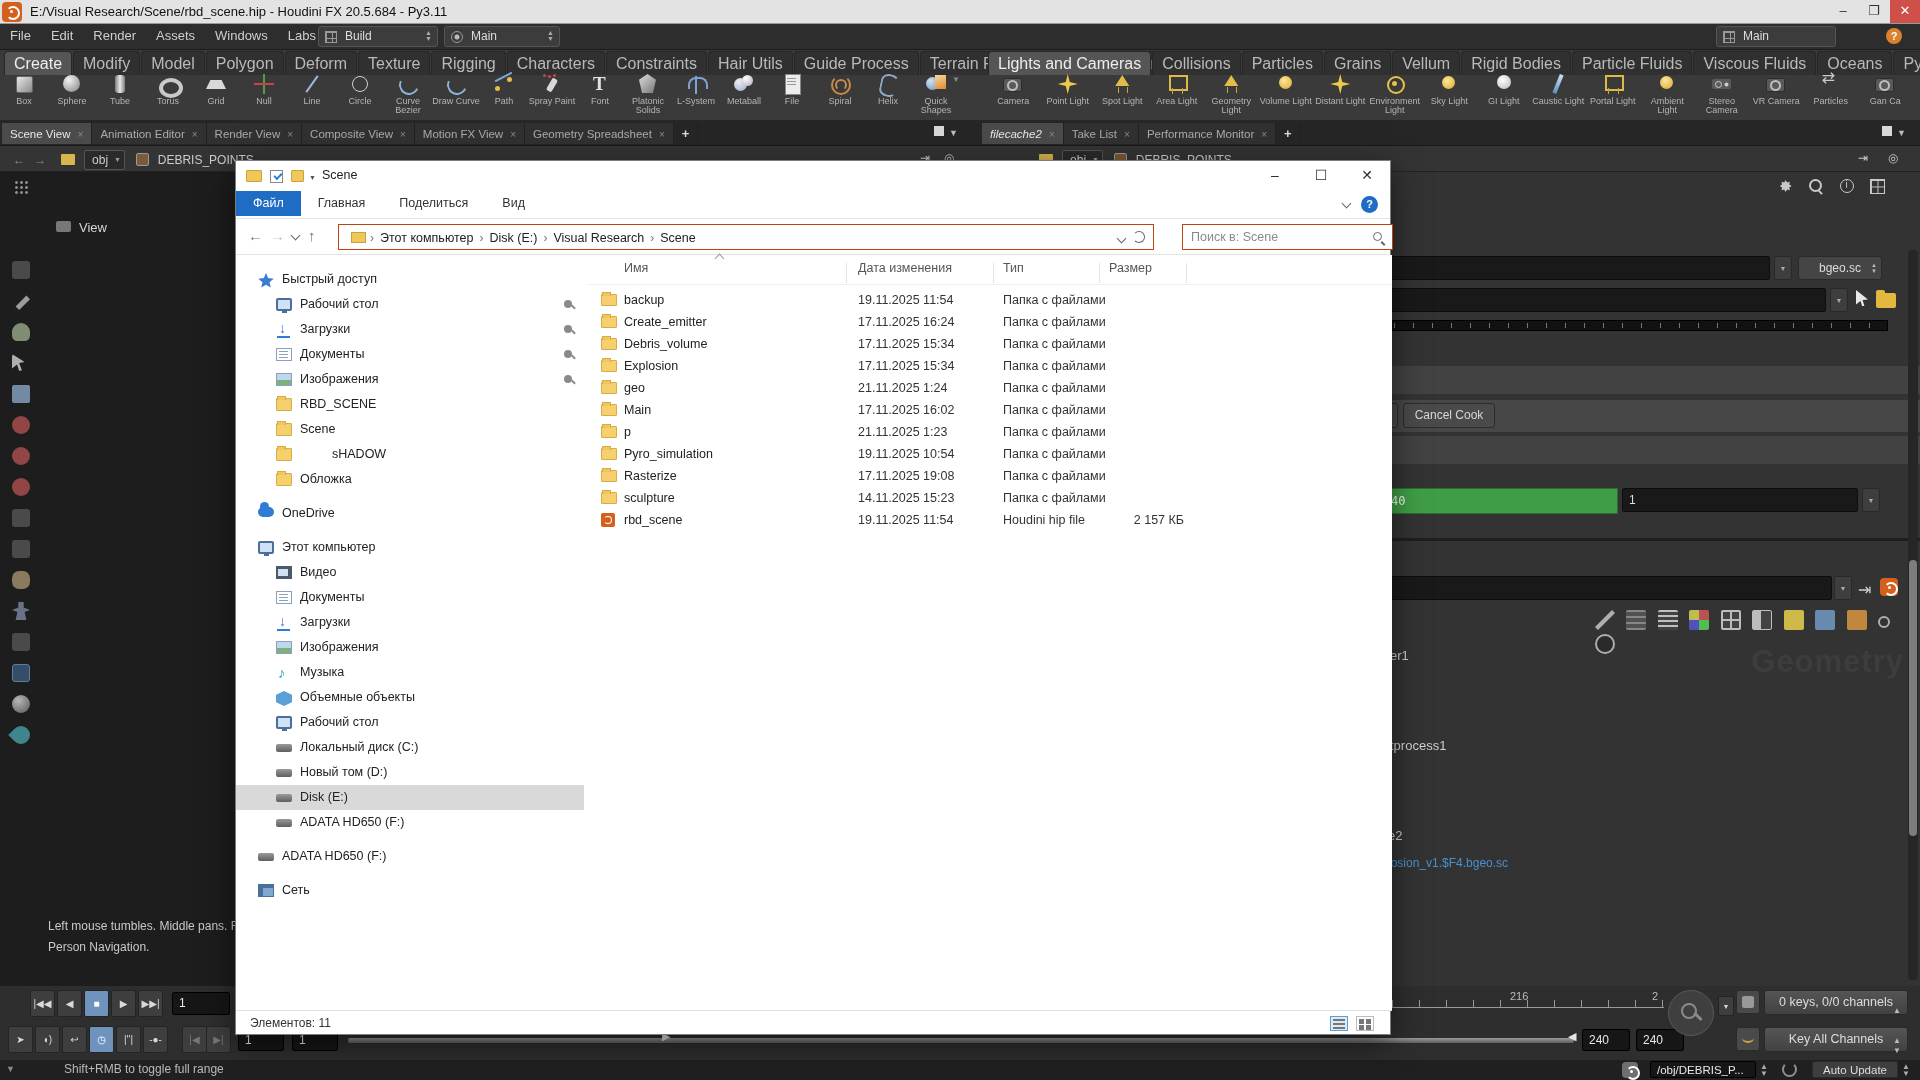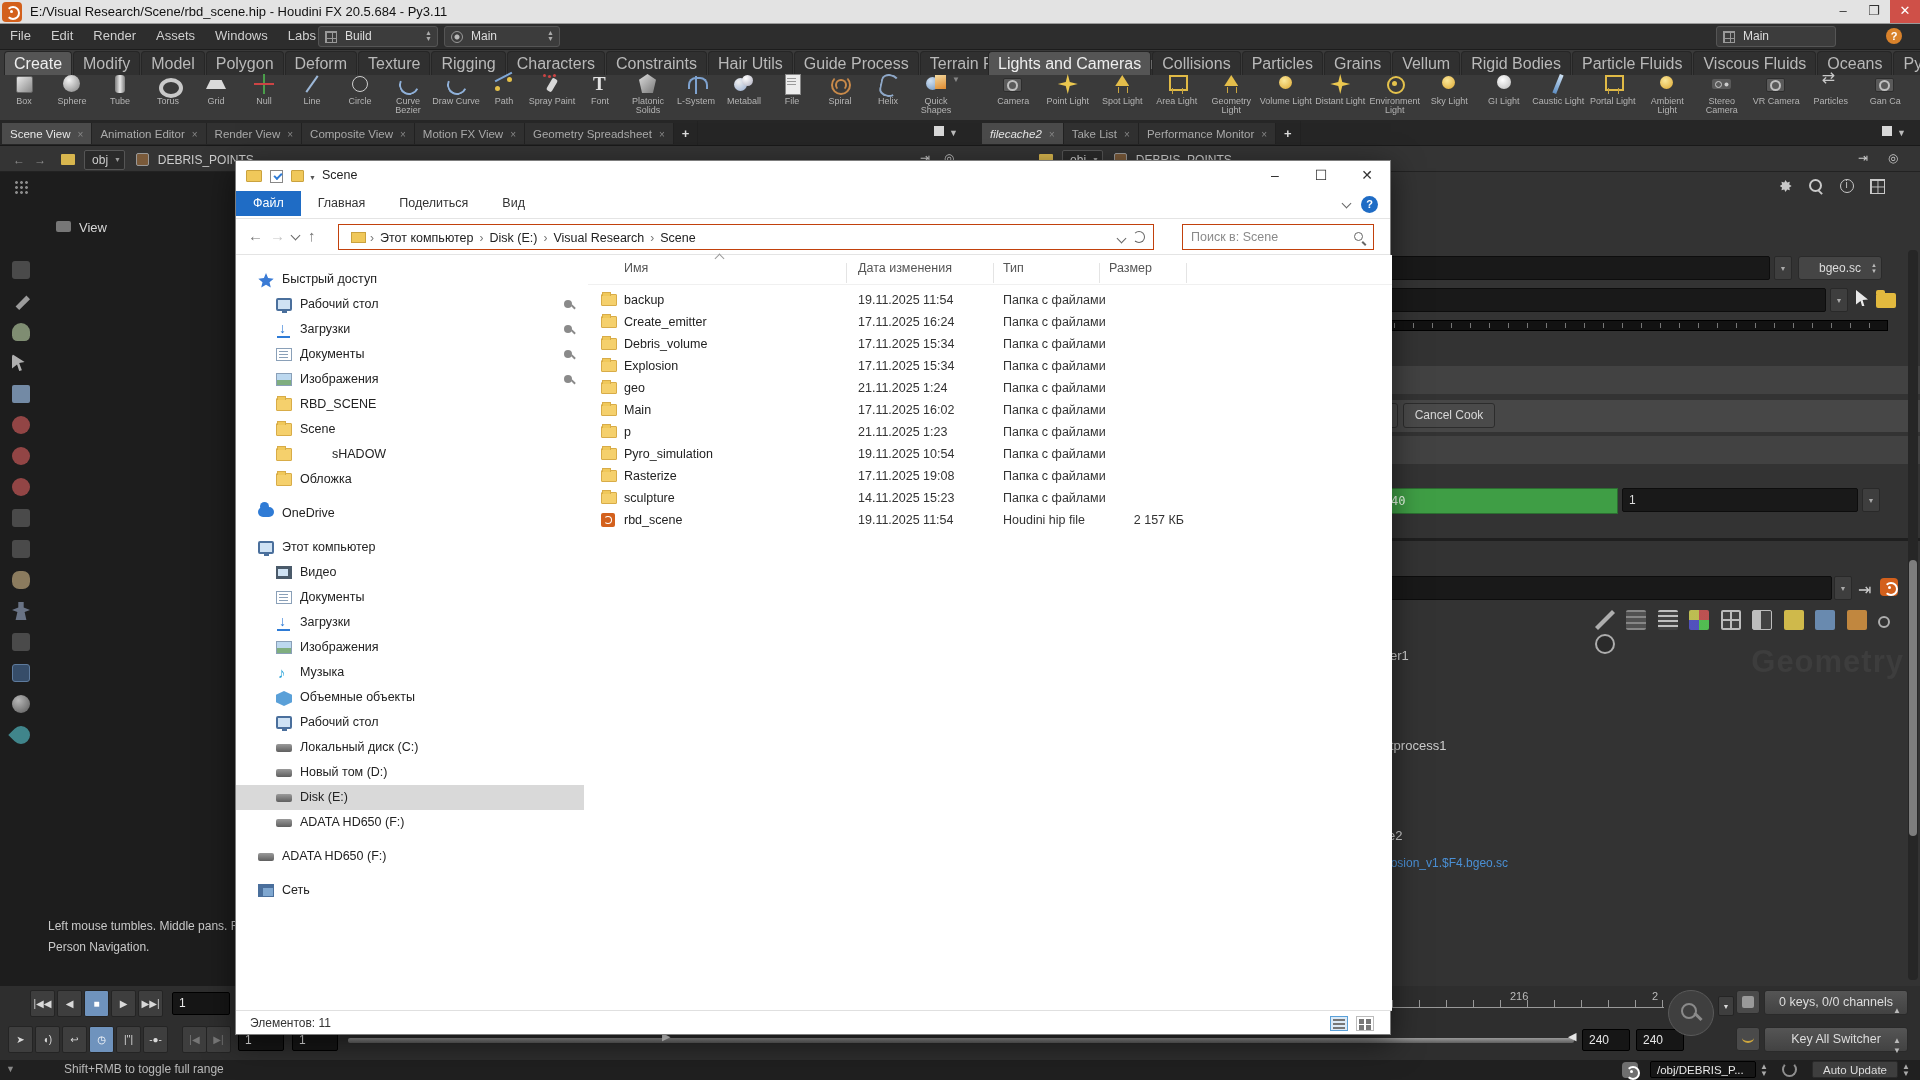--- a/index.html
+++ b/index.html
@@ -631,21 +631,21 @@
   <div class="tbtn" style="left:206px; color:#777">▶|</div>
   <div class="dfield" style="left:238px; top:7px; width:46px">1</div>
   <div class="dfield" style="left:292px; top:7px; width:46px">1</div>
   <div class="track" style="left:348px; width:1226px"></div>
   <span class="playhead" style="left:662px">▶</span>
   <span class="playhead" style="left:1568px">◀</span>
   <div class="dfield" style="left:1582px; top:7px; width:48px">240</div>
   <div class="dfield" style="left:1636px; top:7px; width:48px">240</div>
   <div class="sqic wave" style="left:1736px; top:5px"></div>
   <div class="bigbtn" style="left:1764px; top:5px; width:144px">
-    <span>Key All Switcher</span><span class="ar" style="top:1px">▲</span><span class="ar" style="top:11px">▼</span>
+    <span>Key All Channels</span><span class="ar" style="top:1px">▲</span><span class="ar" style="top:11px">▼</span>
   </div>
 </div>
 <div id="keybtn"></div>
 <div class="tbtn" style="position:absolute; left:1718px; top:996px; width:16px; height:20px; line-height:19px; font-size:7px">▼</div>
 
 <div id="statusC">
   <span style="position:absolute; left:6px; top:4px; color:#888; font-size:9px">▼</span>
   <span style="position:absolute; left:64px; top:2px">Shift+RMB to toggle full range</span>
   <div class="hlogo" style="position:absolute; left:1622px; top:2px; width:16px; height:16px; background:#6f6f6f"></div>
   <div class="dfield" style="left:1650px; top:1px; width:106px; height:17px; line-height:16px; font-size:11.5px">/obj/DEBRIS_P...</div>
@@ -674,21 +674,21 @@
   <div id="addr-row">
     <span class="navic" style="left:12px">←</span>
     <span class="navic dis" style="left:34px">→</span>
     <span class="chev" style="position:absolute; left:56px; top:13px"></span>
     <span class="navic" style="left:72px">↑</span>
     <div class="fieldbox" style="left:102px; width:816px">
       <span style="position:absolute; left:6px; top:5px" id="breadcrumb"><span class="bc-fold"></span><span class="csep">›</span><span class="crumb">Этот компьютер</span><span class="csep">›</span><span class="crumb">Disk (E:)</span><span class="csep">›</span><span class="crumb">Visual Research</span><span class="csep">›</span><span class="crumb">Scene</span></span>
       <span class="chev" style="position:absolute; right:28px; top:10px"></span>
       <span class="refresh2" style="right:8px"></span>
     </div>
-    <div class="fieldbox" style="left:946px; width:192px">
+    <div class="fieldbox" style="left:946px; width:211px">
       <span id="ex-search-ph">Поиск в: Scene</span>
       <span class="mag2" style="right:10px"></span>
     </div>
   </div>
   <div id="ex-body">
     <div id="ex-side">
         <div class="srow" style="margin-top: 12px;">
           <span class="sic2 star" style="left: 22px;"></span>
           <span class="slabel" style="left: 46px;">Быстрый доступ</span>
         </div>

